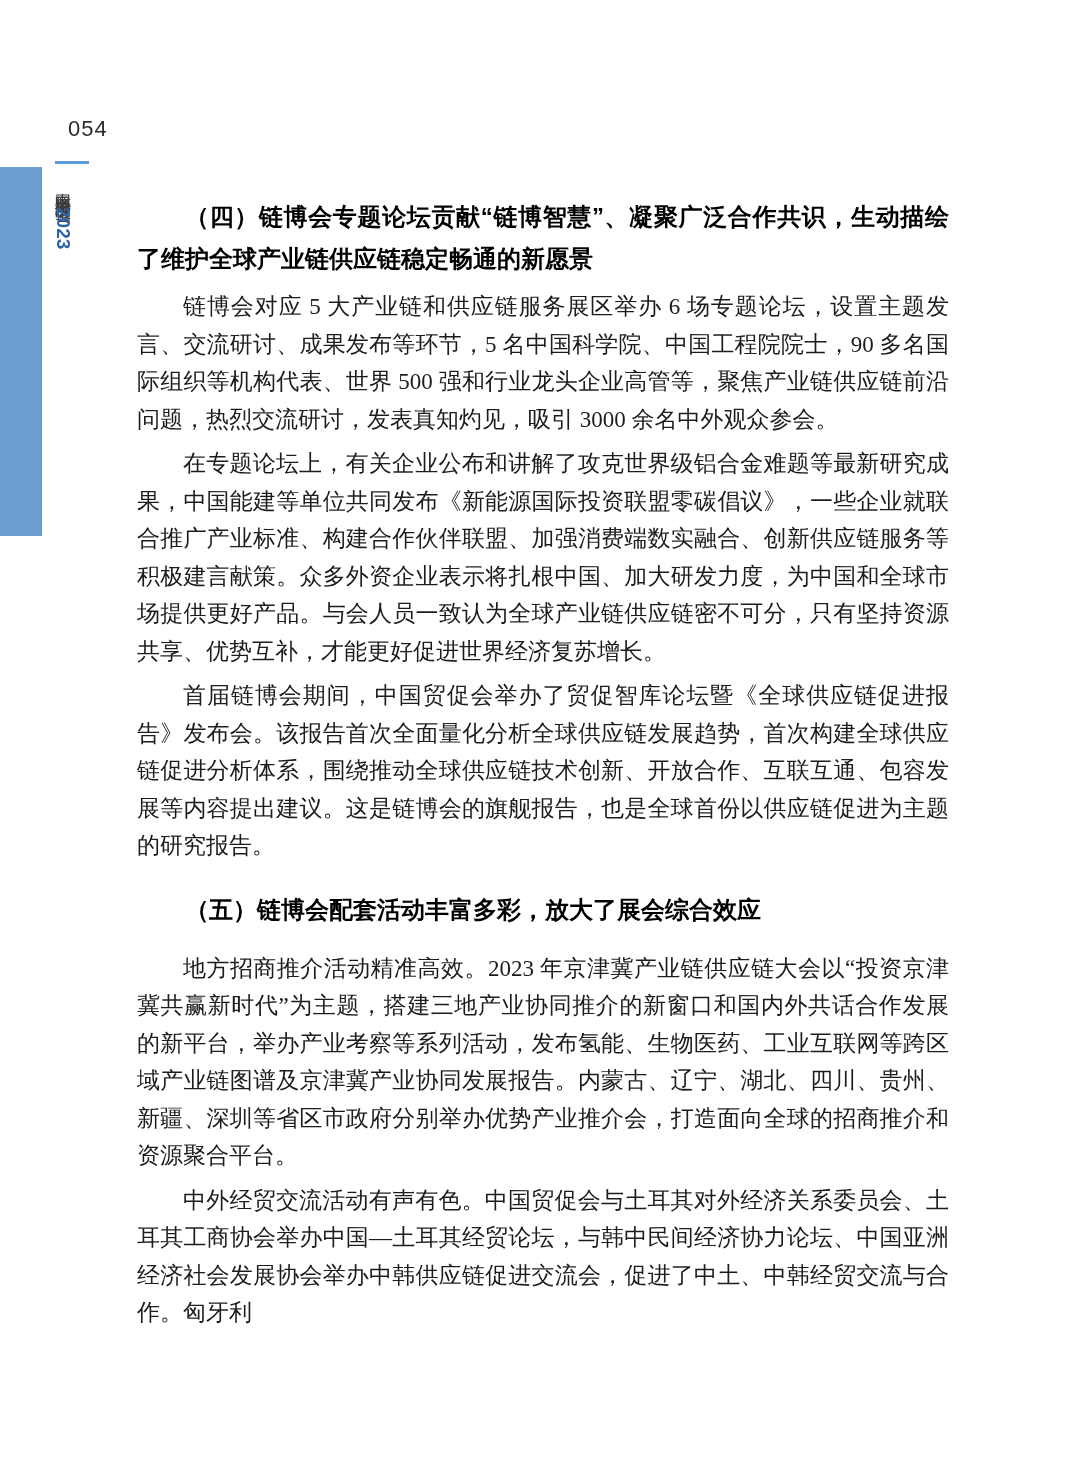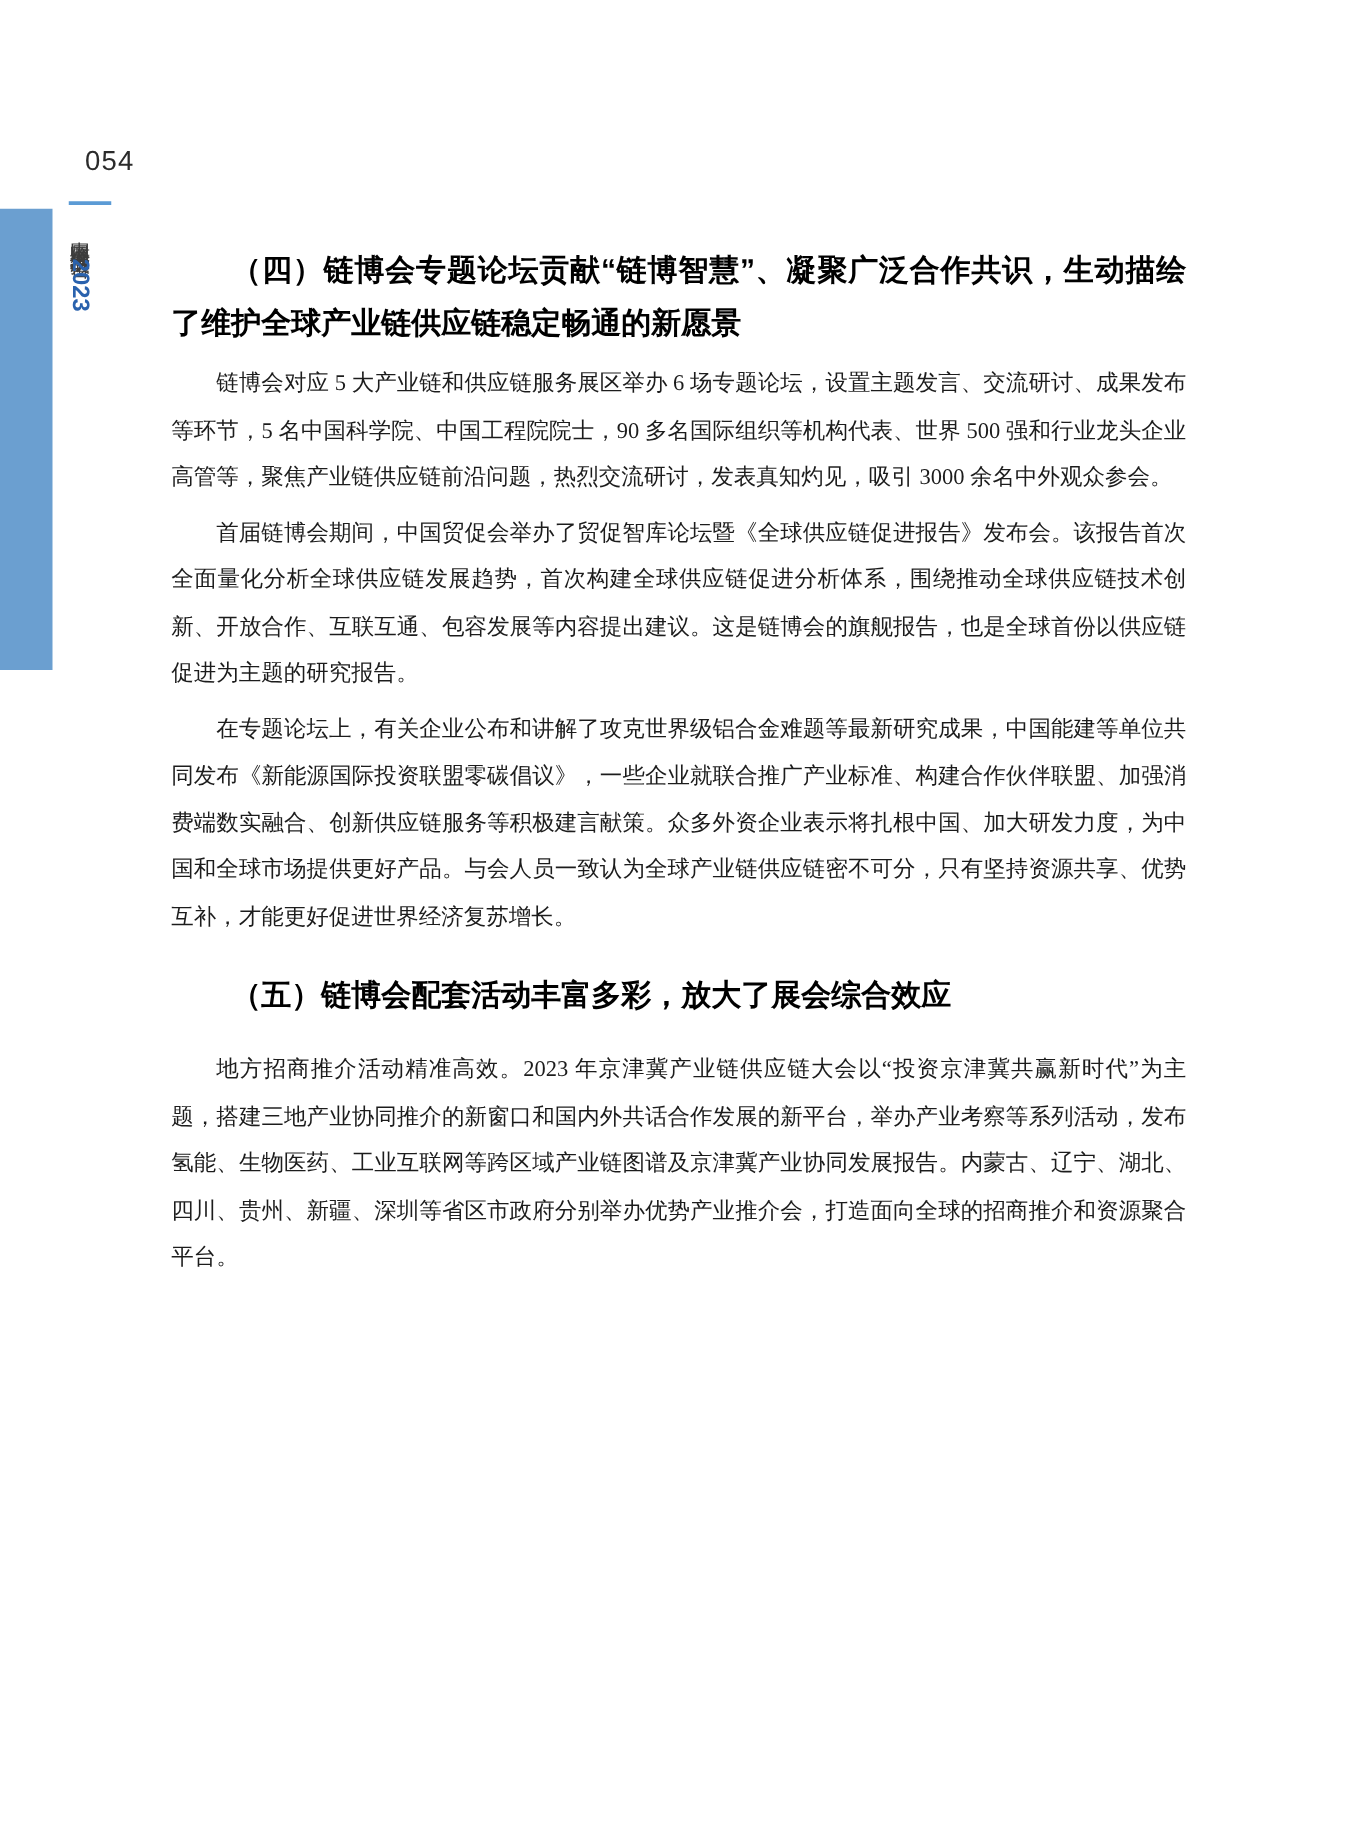--- a/index.html
+++ b/index.html
@@ -72,21 +72,21 @@
     color: #000000;
     font-size: 24px;
     line-height: 42px;
     margin: 0;
     text-indent: 2em;
     text-align: justify;
   }
   .content h2.first { margin-bottom: 8px; }
   .content h2.second { margin-top: 24px; margin-bottom: 19px; }
   .content p {
-    font-size: 18px;
+    font-size: 23px;
     line-height: 37.5px;
     margin: 0 0 7px 0;
     text-indent: 2em;
     text-align: justify;
     text-justify: inter-character;
     color: #1c1c1c;
   }
 </style>
 </head>
 <body>
@@ -95,18 +95,19 @@
 <div class="header-rule" style="background: rgb(91, 155, 213);"></div>
 <div class="side-strip" style="background: rgb(107, 159, 208);"></div>
 <div class="side-title">
   <span>中国展览经济发展报告</span>
   <span class="year" style="color: rgb(42, 98, 173);">2023</span>
 </div>
 
 <div class="content">
   <h2 class="first">（四）链博会专题论坛贡献“链博智慧”、凝聚广泛合作共识，生动描绘了维护全球产业链供应链稳定畅通的新愿景</h2>
   <p>链博会对应 5 大产业链和供应链服务展区举办 6 场专题论坛，设置主题发言、交流研讨、成果发布等环节，5 名中国科学院、中国工程院院士，90 多名国际组织等机构代表、世界 500 强和行业龙头企业高管等，聚焦产业链供应链前沿问题，热烈交流研讨，发表真知灼见，吸引 3000 余名中外观众参会。</p>
+  <p>在专题论坛上，有关企业公布和讲解了攻克世界级铝合金难题等最新研究成果，中国能建等单位共同发布《新能源国际投资联盟零碳倡议》，一些企业就联合推广产业标准、构建合作伙伴联盟、加强消费端数实融合、创新供应链服务等积极建言献策。众多外资企业表示将扎根中国、加大研发力度，为中国和全球市场提供更好产品。与会人员一致认为全球产业链供应链密不可分，只有坚持资源共享、优势互补，才能更好促进世界经济复苏增长。</p>
   <p>首届链博会期间，中国贸促会举办了贸促智库论坛暨《全球供应链促进报告》发布会。该报告首次全面量化分析全球供应链发展趋势，首次构建全球供应链促进分析体系，围绕推动全球供应链技术创新、开放合作、互联互通、包容发展等内容提出建议。这是链博会的旗舰报告，也是全球首份以供应链促进为主题的研究报告。</p>
-  <p>在专题论坛上，有关企业公布和讲解了攻克世界级铝合金难题等最新研究成果，中国能建等单位共同发布《新能源国际投资联盟零碳倡议》，一些企业就联合推广产业标准、构建合作伙伴联盟、加强消费端数实融合、创新供应链服务等积极建言献策。众多外资企业表示将扎根中国、加大研发力度，为中国和全球市场提供更好产品。与会人员一致认为全球产业链供应链密不可分，只有坚持资源共享、优势互补，才能更好促进世界经济复苏增长。</p>
 
   <h2 class="second">（五）链博会配套活动丰富多彩，放大了展会综合效应</h2>
   <p>地方招商推介活动精准高效。2023 年京津冀产业链供应链大会以“投资京津冀共赢新时代”为主题，搭建三地产业协同推介的新窗口和国内外共话合作发展的新平台，举办产业考察等系列活动，发布氢能、生物医药、工业互联网等跨区域产业链图谱及京津冀产业协同发展报告。内蒙古、辽宁、湖北、四川、贵州、新疆、深圳等省区市政府分别举办优势产业推介会，打造面向全球的招商推介和资源聚合平台。</p>
+  <p>中外经贸交流活动有声有色。中国贸促会与土耳其对外经济关系委员会、土耳其工商协会举办中国—土耳其经贸论坛，与韩中民间经济协力论坛、中国亚洲经济社会发展协会举办中韩供应链促进交流会，促进了中土、中韩经贸交流与合作。匈牙利</p>
 </div>
 
 </body></html>

